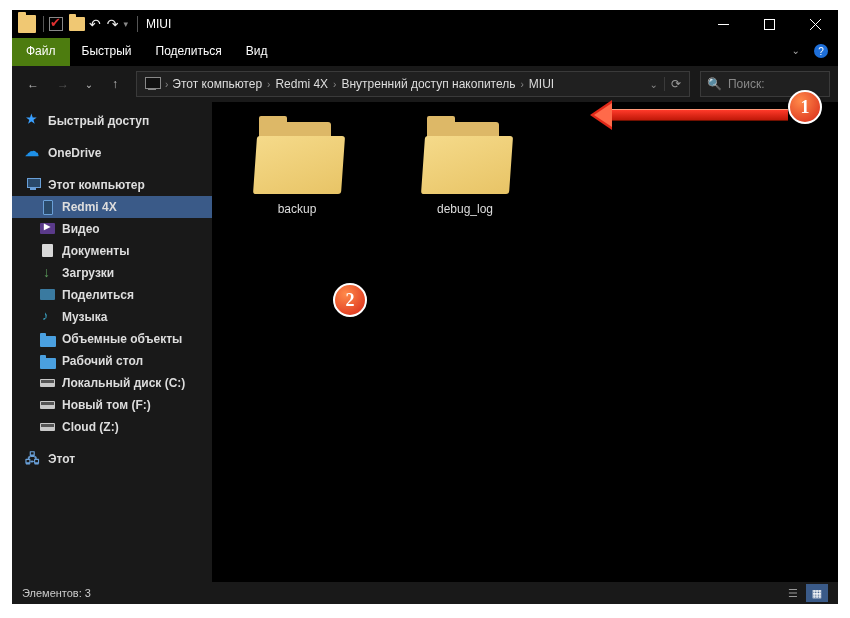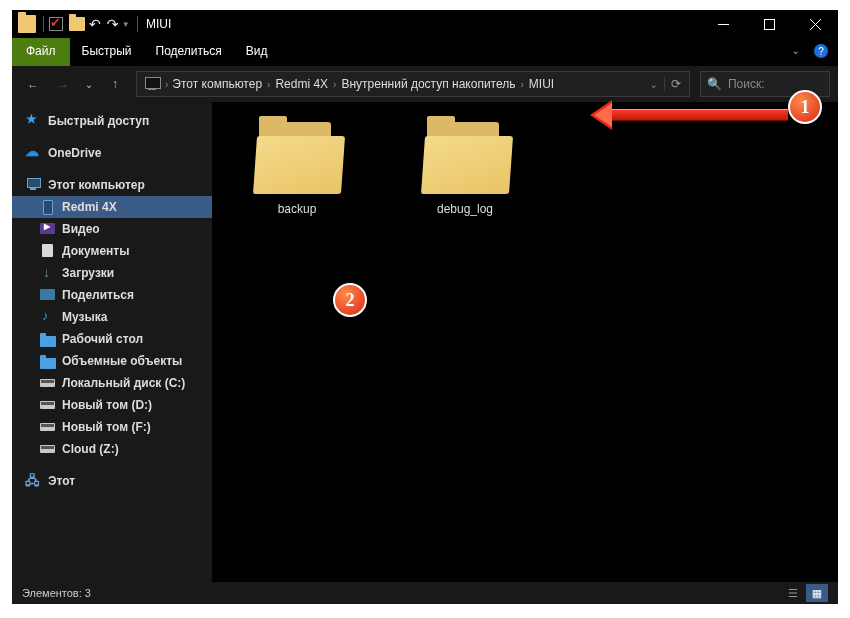--- a/index.html
+++ b/index.html
@@ -228,33 +228,29 @@
       <div class="side-item">
             <span class="icn img"></span>
             <span>Поделиться</span>
           </div>
       <div class="side-item">
             <span class="icn mus"></span>
             <span>Музыка</span>
           </div>
       <div class="side-item">
             <span class="icn fold blue"></span>
+            <span>Объемные объекты</span>
+          </div>
+      <div class="side-item">
+            <span class="icn fold blue"></span>
             <span>Рабочий стол</span>
-          </div>
-      <div class="side-item">
-            <span class="icn fold blue"></span>
-            <span>Объемные объекты</span>
           </div>
       <div class="side-item">
             <span class="icn drive"></span>
             <span>Локальный диск (C:)</span>
-          </div>
-      <div class="side-item">
-            <span class="icn drive"></span>
-            <span>Новый том (D:)</span>
           </div>
       <div class="side-item">
             <span class="icn drive"></span>
             <span>Новый том (F:)</span>
           </div>
       <div class="side-item">
             <span class="icn drive"></span>
             <span>Cloud (Z:)</span>
           </div>
       <div class="side-spacer"></div>

